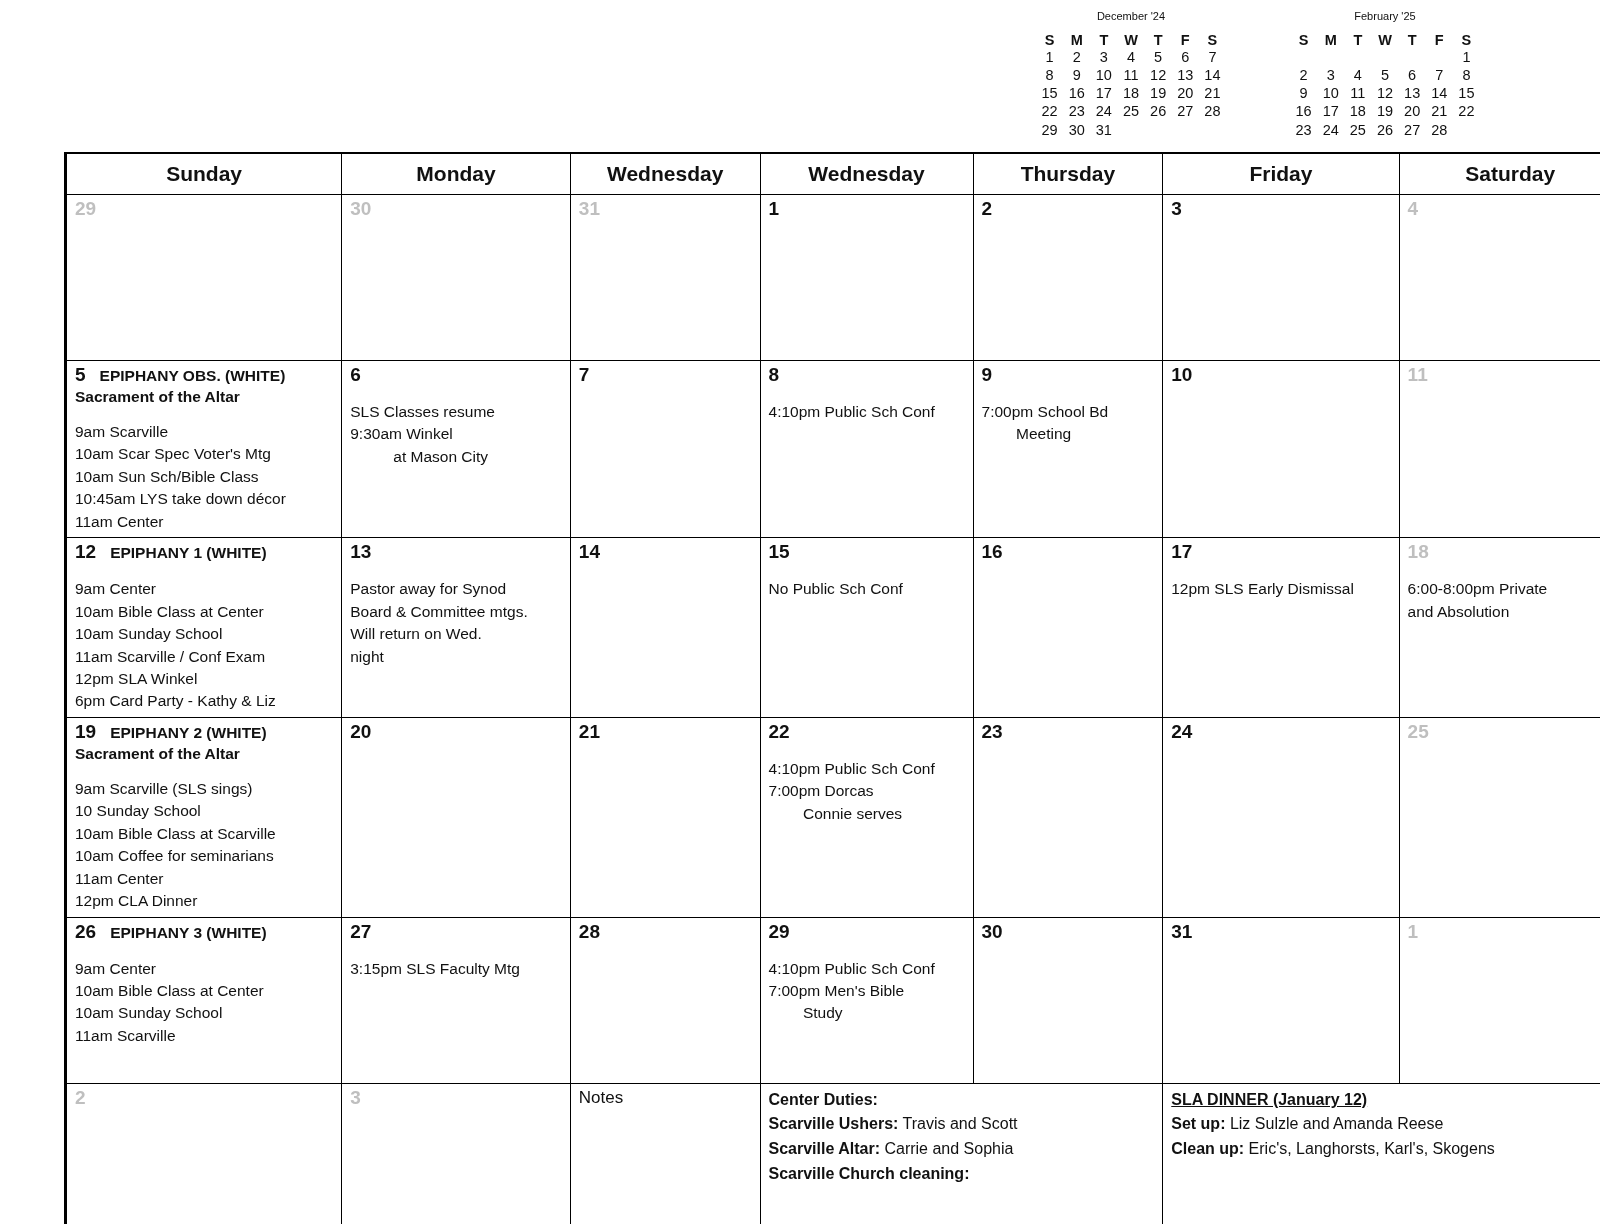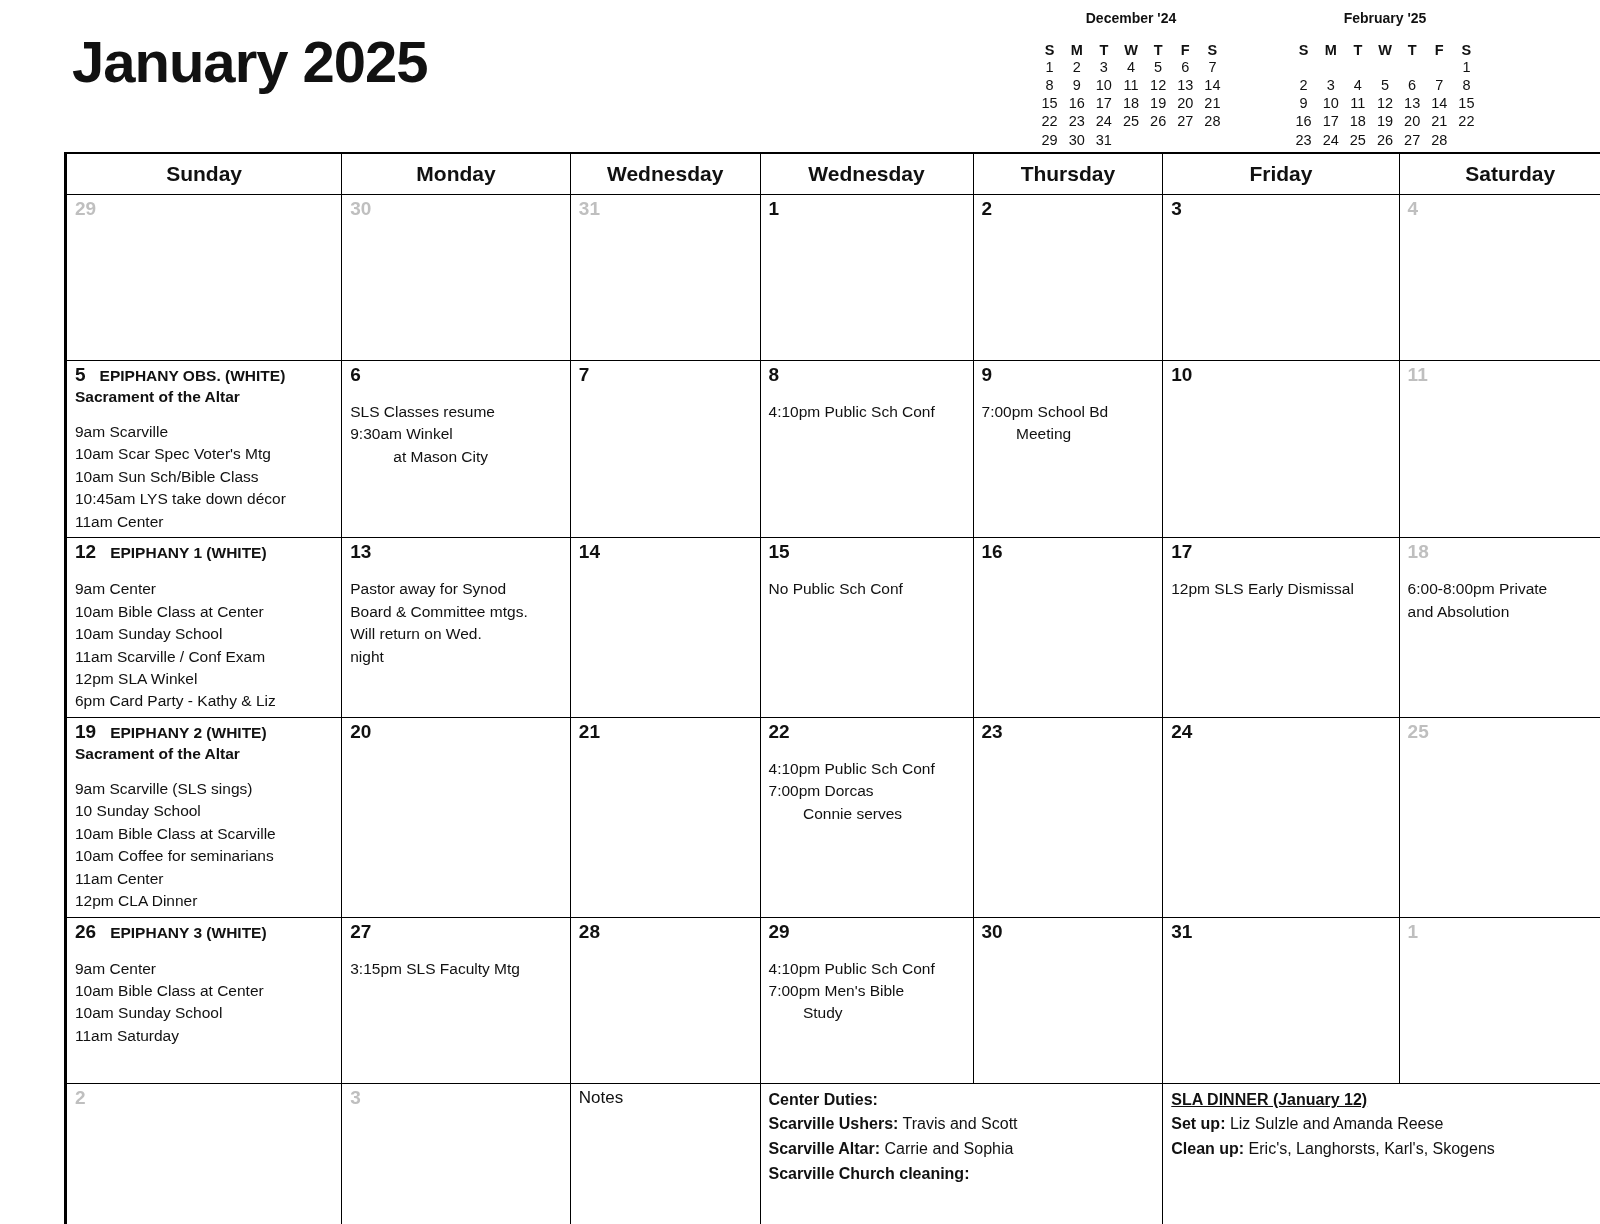--- a/index.html
+++ b/index.html
@@ -34,23 +34,23 @@
     right: 120px;
     top: 10px;
     display: flex;
     gap: 64px;
   }
   .mini-cal {
     width: 190px;
     text-align: center;
   }
   .mini-cal .mc-title {
-    font-size: 14px;
-    font-weight: bold;
-    margin-bottom: 16px;
+    font-size: 11px;
+    font-weight: normal;
+    margin-bottom: 10px;
   }
   .mini-cal table {
     border-collapse: collapse;
     width: 100%;
     font-size: 14.5px;
   }
   .mini-cal th {
     font-weight: bold;
     padding: 0 1px;
     text-align: center;
@@ -142,21 +142,20 @@
   .nb-title-underline {
     font-weight: bold;
     text-decoration: underline;
     font-size: 16px;
   }
 </style>
 </head>
 <body>
 
 <div class="header">
-  <div class="month-title">January 2025</div>
   <div class="mini-cals">
     <div class="mini-cal">
       <div class="mc-title">December '24</div>
       <table>
         <thead>
           <tr>
             <th>S</th>
             <th>M</th>
             <th>T</th>
             <th>W</th>
@@ -384,21 +383,21 @@
             </div></td>
           <td class="day"><span class="daynum">23</span></td>
           <td class="day"><span class="daynum">24</span></td>
           <td class="day"><span class="daynum other">25</span></td>
         </tr>
         <tr class="row-week5">
           <td class="day"><span class="daynum">26</span><span class="festival">EPIPHANY 3 (WHITE)</span><div class="events">
               <div class="ev">9am Center</div>
               <div class="ev">10am Bible Class at Center</div>
               <div class="ev">10am Sunday School</div>
-              <div class="ev">11am Saturday</div>
+              <div class="ev">11am Scarville</div>
             </div></td>
           <td class="day"><span class="daynum">27</span><div class="events">
               <div class="ev">3:15pm SLS Faculty Mtg</div>
             </div></td>
           <td class="day"><span class="daynum">28</span></td>
           <td class="day"><span class="daynum">29</span><div class="events">
               <div class="ev">4:10pm Public Sch Conf</div>
               <div class="ev">7:00pm Men's Bible
         Study</div>
             </div></td>

